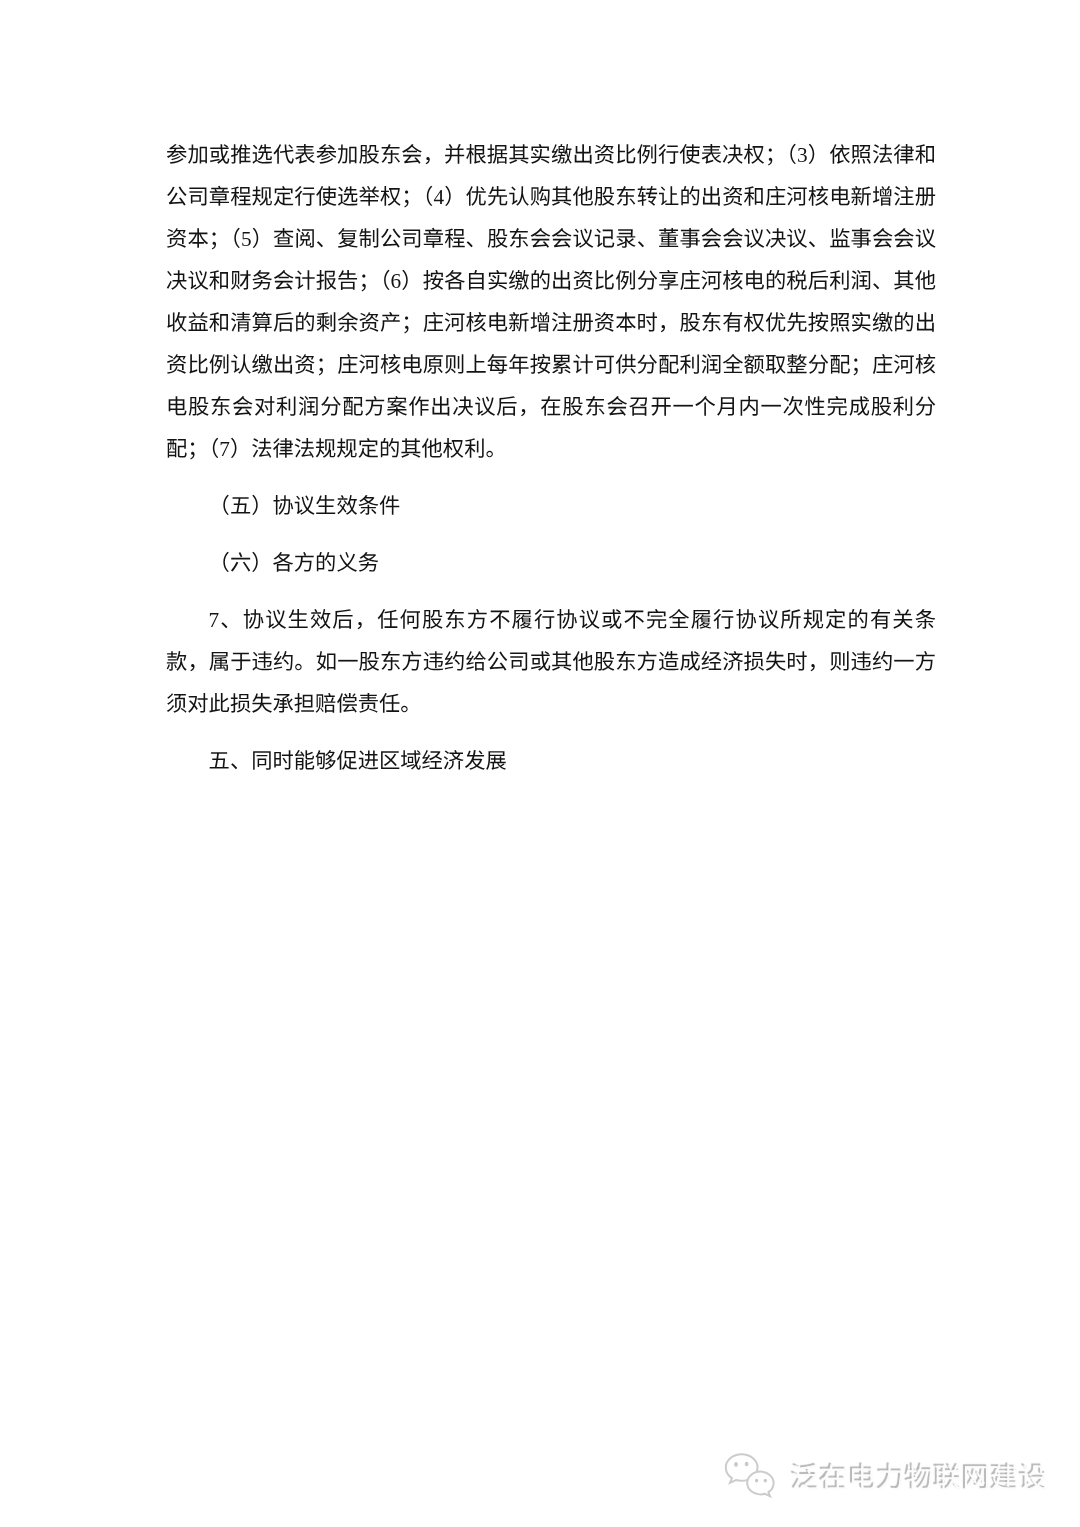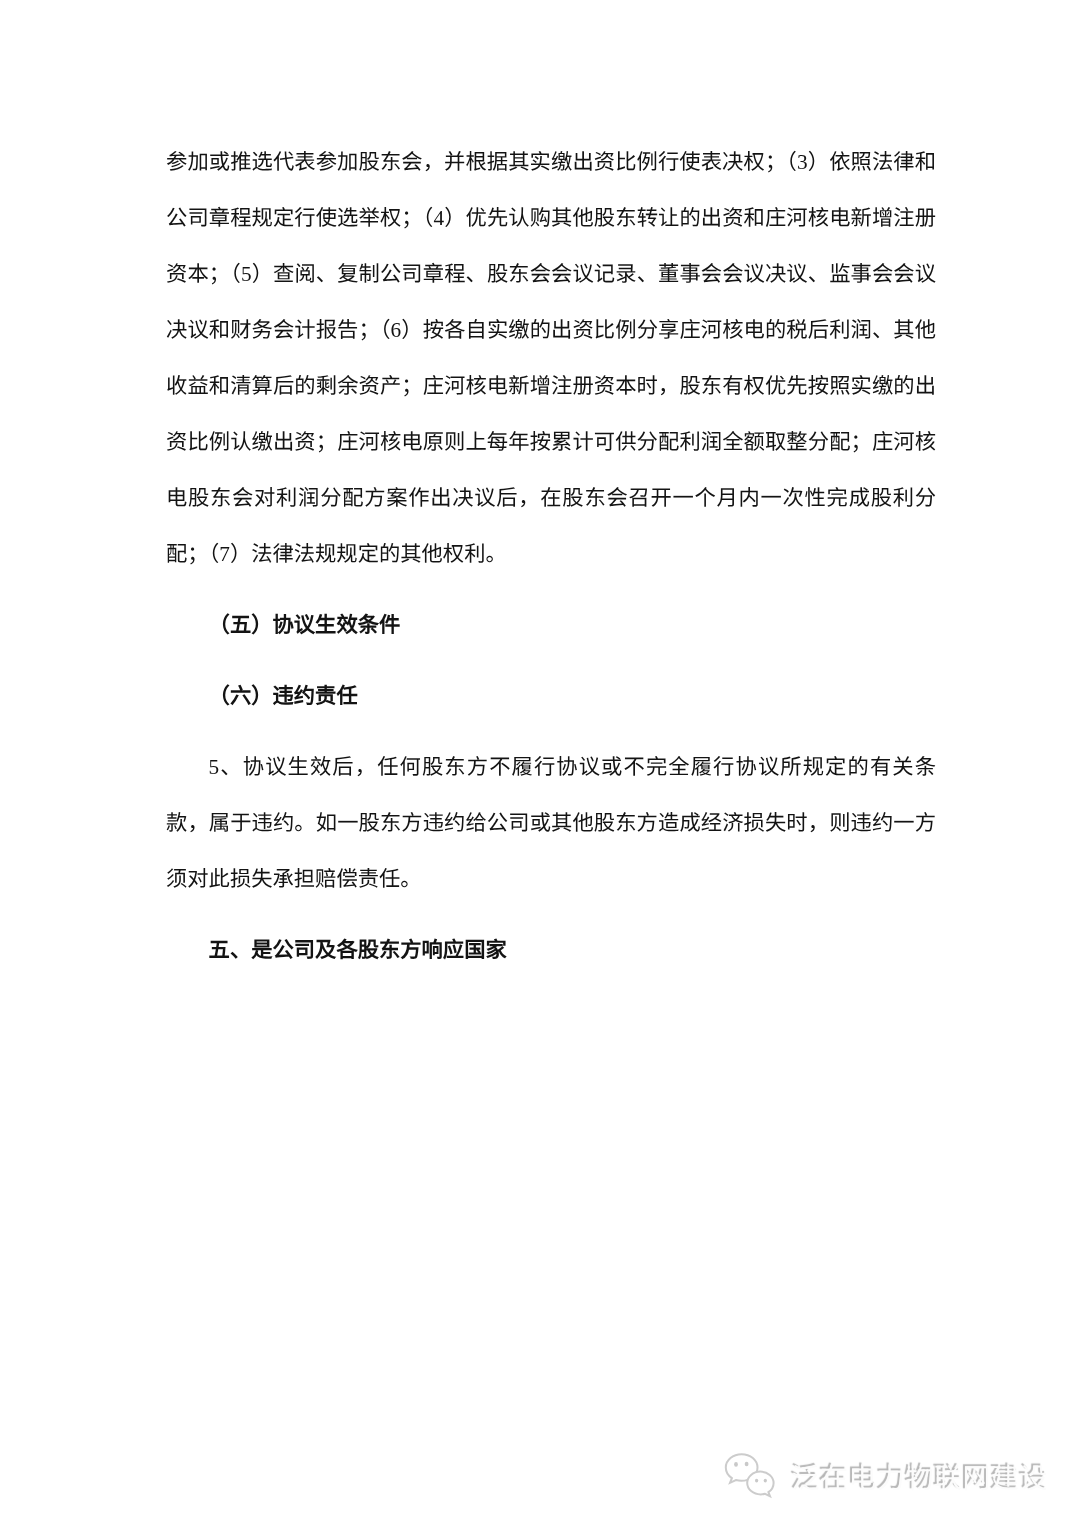--- a/index.html
+++ b/index.html
@@ -12,28 +12,28 @@
     color: #131313;
   }
   .doc {
     position: absolute;
     left: 166px;
     top: 134px;
     width: 770px;
   }
   .para, .heading {
     font-size: 21.3px;
-    line-height: 56px;
+    line-height: 42px;
     text-align: justify;
     margin: 0 0 15px 0;
     word-break: break-all;
   }
   .para { text-indent: 2em; }
   .para.continuation { text-indent: 0; }
-  .heading { font-weight: 700; text-indent: 2em; }
+  .heading { font-weight: 400; text-indent: 2em; }
   .watermark {
     position: absolute;
     top: 1452px;
     right: 32px;
     display: flex;
     align-items: center;
     gap: 15px;
   }
   .wm-icon { display: inline-block; width: 52px; height: 47px; }
   .wm-text {
@@ -44,23 +44,23 @@
     text-shadow: -2px -2px 1px #b5b5b5;
     white-space: nowrap;
   }
 </style>
 </head>
 <body>
 
 <main class="doc">
   <p class="para continuation">参加或推选代表参加股东会，并根据其实缴出资比例行使表决权；（3）依照法律和公司章程规定行使选举权；（4）优先认购其他股东转让的出资和庄河核电新增注册资本；（5）查阅、复制公司章程、股东会会议记录、董事会会议决议、监事会会议决议和财务会计报告；（6）按各自实缴的出资比例分享庄河核电的税后利润、其他收益和清算后的剩余资产；庄河核电新增注册资本时，股东有权优先按照实缴的出资比例认缴出资；庄河核电原则上每年按累计可供分配利润全额取整分配；庄河核电股东会对利润分配方案作出决议后，在股东会召开一个月内一次性完成股利分配；（7）法律法规规定的其他权利。</p>
   <h3 class="heading">（五）协议生效条件</h3>
-  <h3 class="heading">（六）违约责任</h3>
-  <p class="para">5、协议生效后，任何股东方不履行协议或不完全履行协议所规定的有关条款，属于违约。如一股东方违约给公司或其他股东方造成经济损失时，则违约一方须对此损失承担赔偿责任。</p>
-  <h3 class="heading">五、是公司及各股东方响应国家</h3>
+  <h3 class="heading">（六）各方的义务</h3>
+  <p class="para">7、协议生效后，任何股东方不履行协议或不完全履行协议所规定的有关条款，属于违约。如一股东方违约给公司或其他股东方造成经济损失时，则违约一方须对此损失承担赔偿责任。</p>
+  <h3 class="heading">五、同时能够促进区域经济发展</h3>
 </main>
 
 <div class="watermark">
   <span class="wm-icon">
     <svg width="52" height="47" viewBox="0 0 52 47" xmlns="http://www.w3.org/2000/svg">
 
       <path d="M33.5 15.5 C33.5 23 26.2 28.8 17.3 28.8 c-1.9 0 -3.7 -0.26 -5.4 -0.74 L6 30.8 l1.9 -4.7 C4.2 23.7 1.8 19.9 1.8 15.5 1.8 8 9 2.2 17.6 2.2 c8.7 0 15.9 5.8 15.9 13.3 Z" fill="#ffffff" stroke="#cccccc" stroke-width="2"></path>
       <ellipse cx="12" cy="12.4" rx="1.9" ry="2.3" fill="#c9c9c9"></ellipse>
       <ellipse cx="22.6" cy="12" rx="1.9" ry="2.3" fill="#c9c9c9"></ellipse>
 

